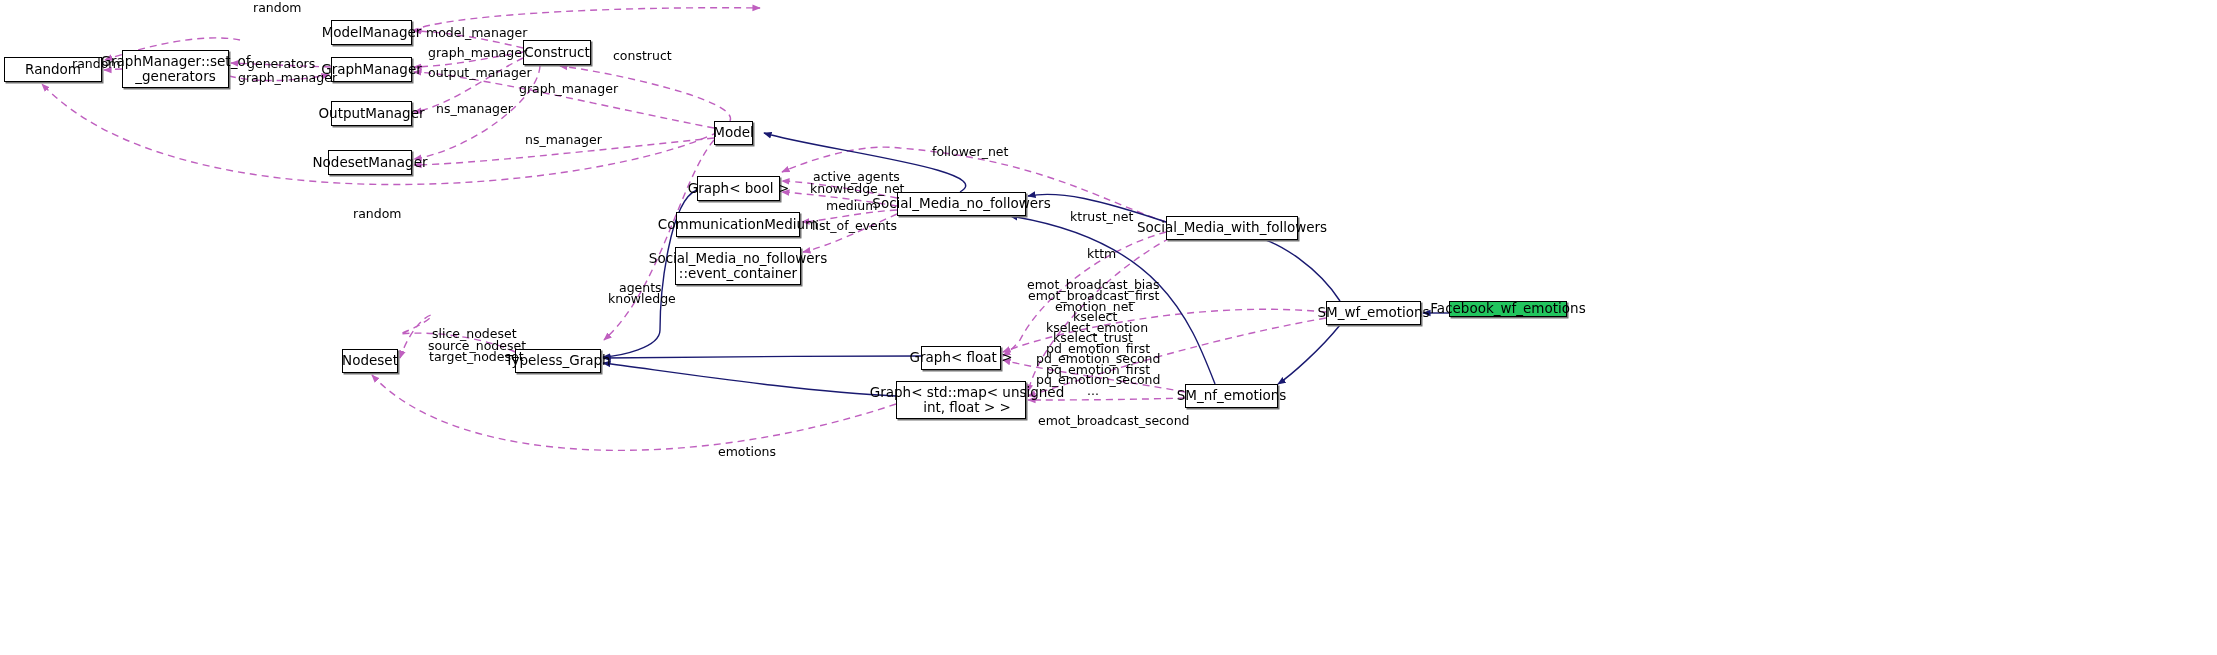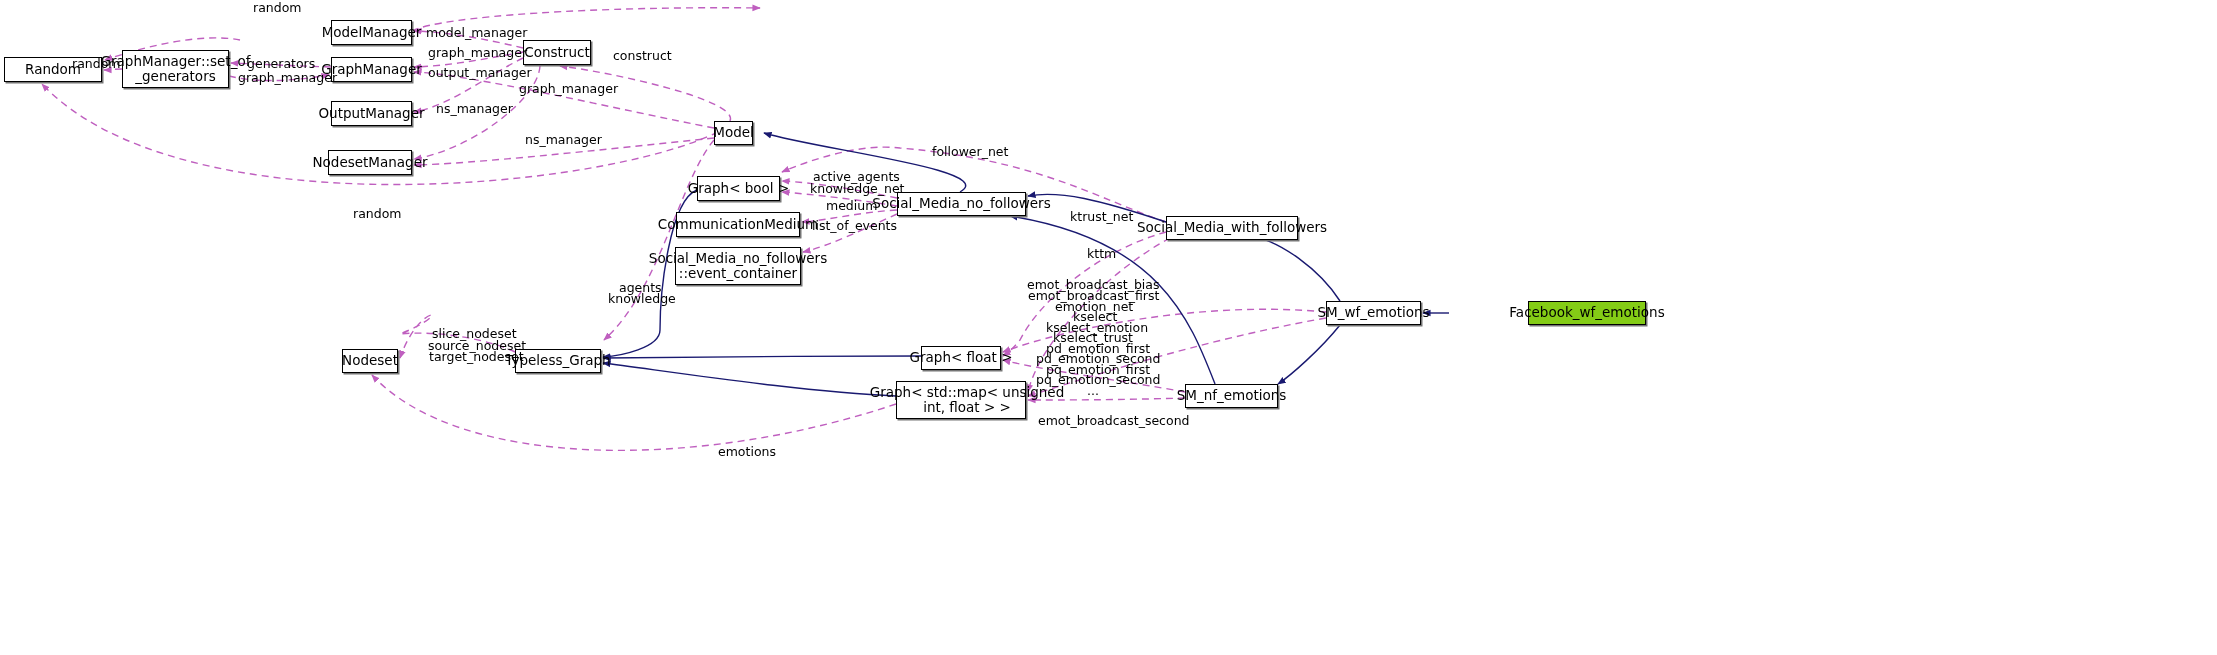--- a/index.html
+++ b/index.html
@@ -87,21 +87,21 @@
 ::event_container</span></div>
       <div class="node" style="left: 342px; top: 349px; width: 56px; height: 24px;"><span>Nodeset</span></div>
       <div class="node" style="left: 515px; top: 349px; width: 86px; height: 24px;"><span>Typeless_Graph</span></div>
       <div class="node" style="left: 921px; top: 346px; width: 80px; height: 24px;"><span>Graph&lt; float &gt;</span></div>
       <div class="node" style="left: 896px; top: 381px; width: 130px; height: 38px; padding-left: 12px;"><span>Graph&lt; std::map&lt; unsigned
 int, float &gt; &gt;</span></div>
       <div class="node" style="left: 897px; top: 192px; width: 129px; height: 24px;"><span>Social_Media_no_followers</span></div>
       <div class="node" style="left: 1166px; top: 216px; width: 132px; height: 24px;"><span>Social_Media_with_followers</span></div>
       <div class="node" style="left: 1185px; top: 384px; width: 93px; height: 24px;"><span>SM_nf_emotions</span></div>
       <div class="node" style="left: 1326px; top: 301px; width: 95px; height: 24px;"><span>SM_wf_emotions</span></div>
-      <div class="node hl" style="left: 1528px; top: 301px; width: 118px; height: 24px; background: #84cc16;"><span>Facebook_wf_emotions</span></div>
+      <div class="node hl" style="left: 1449px; top: 301px; width: 118px; height: 16px; background: #22c55e;"><span>Facebook_wf_emotions</span></div>
     </div>
   <div id="label-layer">
       <div class="elabel" style="left: 253px; top: 1px;">random</div>
       <div class="elabel" style="left: 72px; top: 57px;">random</div>
       <div class="elabel" style="left: 247px; top: 57px;">generators</div>
       <div class="elabel" style="left: 238px; top: 71px;">graph_manager</div>
       <div class="elabel" style="left: 426px; top: 26px;">model_manager</div>
       <div class="elabel" style="left: 428px; top: 46px;">graph_manager</div>
       <div class="elabel" style="left: 428px; top: 66px;">output_manager</div>
       <div class="elabel" style="left: 436px; top: 102px;">ns_manager</div>

